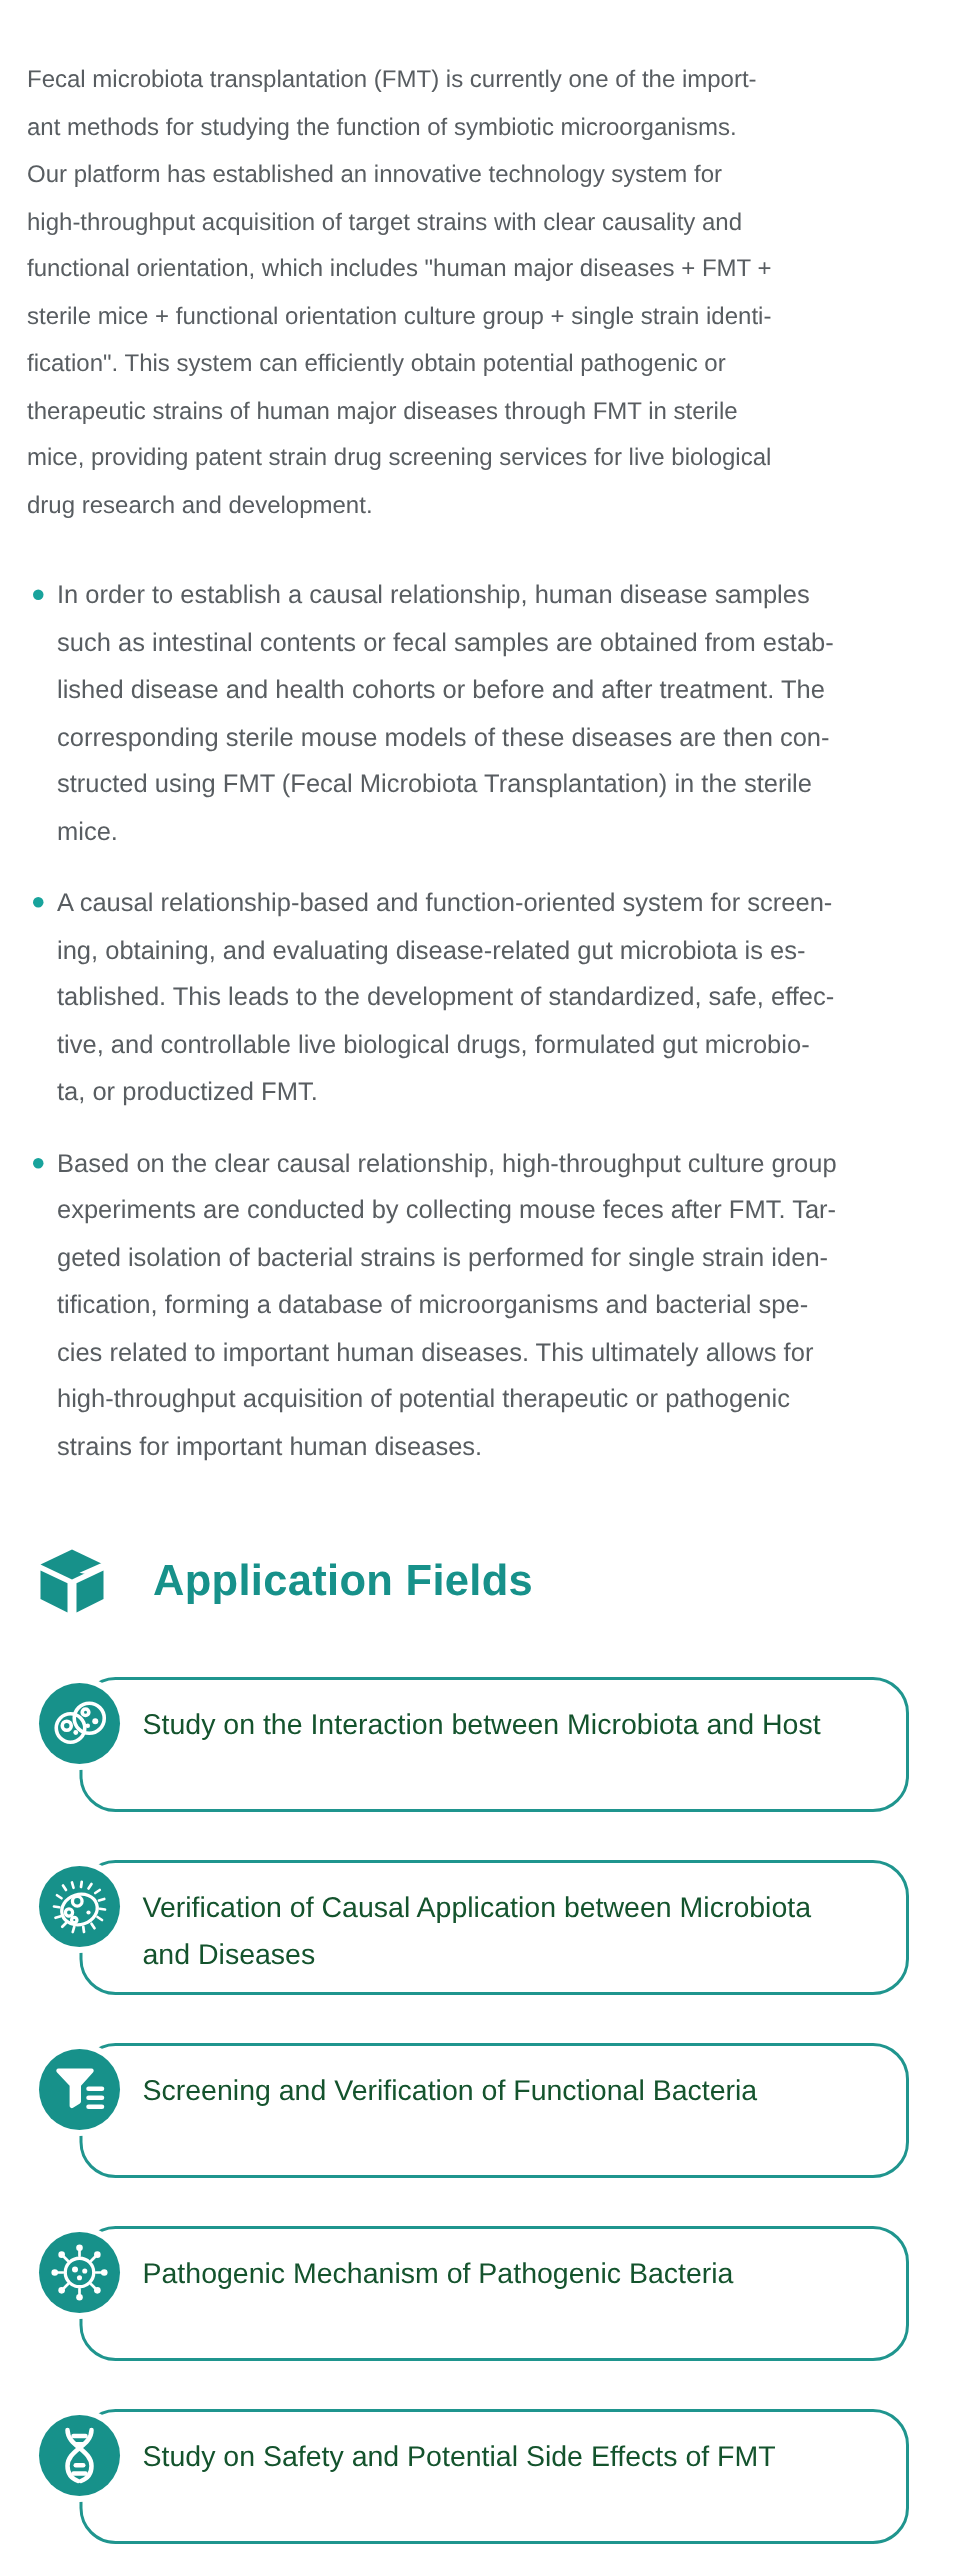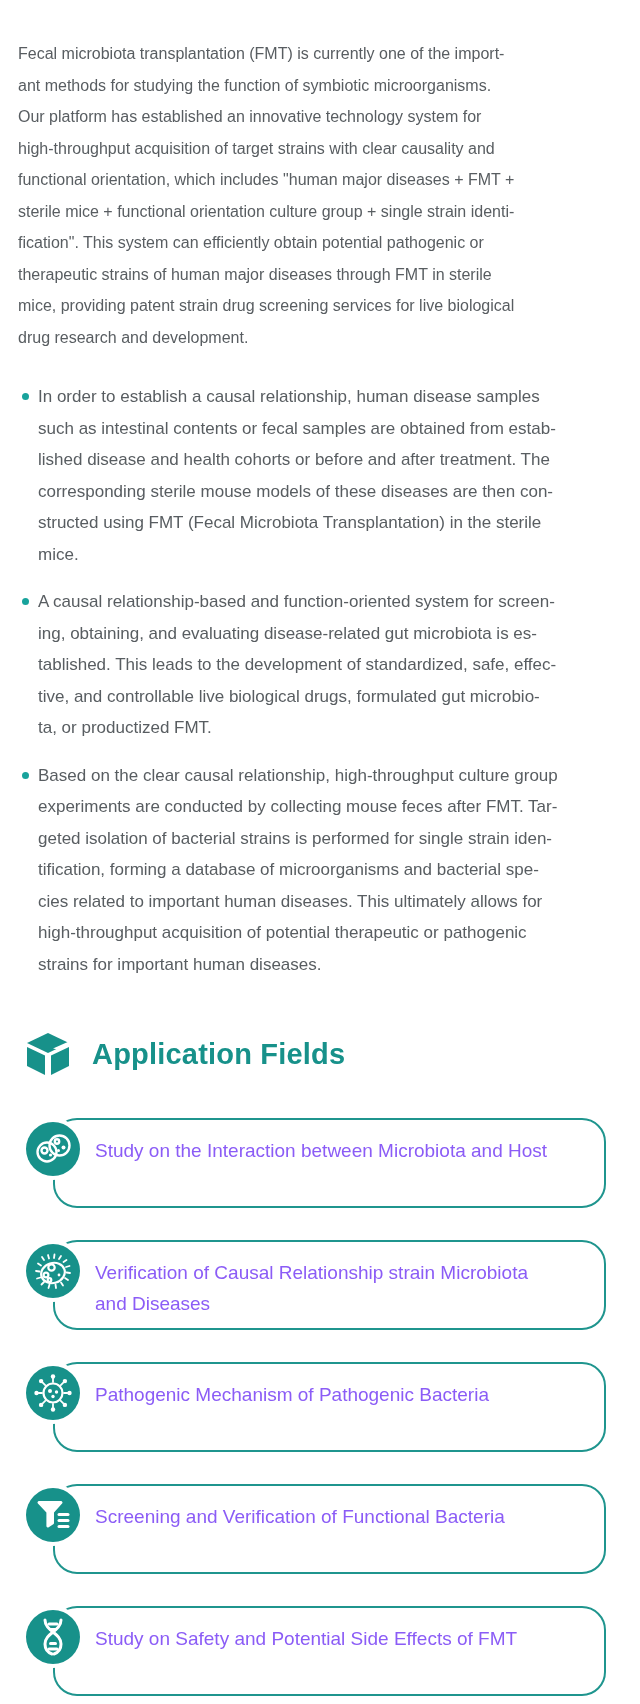--- a/index.html
+++ b/index.html
@@ -39,21 +39,21 @@
     top: 12px;
     width: 7px;
     height: 7px;
     border-radius: 50%;
     background: #18a39c;
   }
   ul.points li .pt-text { white-space: pre-line; }
   .section-head {
     display: flex;
     align-items: center;
-    gap: 18px;
+    gap: 28px;
     margin-top: 48px;
     margin-left: 4px;
   }
   .section-head .cube { width: 52px; height: 52px; flex: 0 0 auto; }
   .section-head h2 {
     margin: 0;
     font-size: 29px;
     font-weight: 700;
     color: #17918a;
     letter-spacing: 0.2px;
@@ -80,21 +80,21 @@
     border-radius: 50%;
     background: #17918a;
     box-shadow: 0 0 0 4px #ffffff;
     display: flex;
     align-items: center;
     justify-content: center;
   }
   .card .badge svg { width: 54px; height: 54px; display: block; }
   .card .label {
     padding: 15px 18px 0 40px;
-    color: #8b5cf6;
+    color: #14532d;
     font-size: 19px;
     line-height: 31px;
     white-space: pre-line;
   }
 </style>
 </head>
 <body>
 
 <div class="page">
 
@@ -186,22 +186,36 @@
             <line x1="35" y1="38.5" x2="37" y2="41.5"></line>
             <line x1="29.5" y1="40.5" x2="30" y2="44"></line>
             <line x1="23.5" y1="40.5" x2="22.5" y2="44"></line>
             <line x1="18" y1="38" x2="15.5" y2="40.5"></line>
             <line x1="14.5" y1="33.5" x2="11" y2="34.5"></line>
             <line x1="13.5" y1="27.5" x2="10" y2="27"></line>
             <line x1="15" y1="21.5" x2="12" y2="19.5"></line>
           </g>
         </svg>
       </span>
-      <div class="label">Verification of Causal Relationship strain Microbiota
+      <div class="label">Verification of Causal Application between Microbiota
 and Diseases</div>
+    </div>
+
+    <div class="card">
+      <span class="badge">
+        <svg viewBox="0 0 54 54">
+          <path d="M13 13 h22 a1.5 1.5 0 0 1 1.1 2.5 L28 24.5 V35 a1.5 1.5 0 0 1 -0.7 1.3 l-4.6 2.9 a1.5 1.5 0 0 1 -2.3 -1.3 V24.5 L11.9 15.5 A1.5 1.5 0 0 1 13 13 Z" fill="#ffffff"></path>
+          <g stroke="#ffffff" stroke-width="3" stroke-linecap="round">
+            <line x1="33" y1="26.5" x2="42" y2="26.5"></line>
+            <line x1="33" y1="32.5" x2="42" y2="32.5"></line>
+            <line x1="33" y1="38.5" x2="42" y2="38.5"></line>
+          </g>
+        </svg>
+      </span>
+      <div class="label">Screening and Verification of Functional Bacteria</div>
     </div>
 
     <div class="card">
       <span class="badge">
         <svg viewBox="0 0 54 54" fill="none" stroke="#ffffff" stroke-width="2.2">
           <circle cx="27" cy="27" r="9.5"></circle>
           <circle cx="24" cy="25" r="2" fill="#ffffff" stroke="none"></circle>
           <circle cx="30.5" cy="26" r="1.7" fill="#ffffff" stroke="none"></circle>
           <circle cx="27" cy="30.5" r="1.7" fill="#ffffff" stroke="none"></circle>
           <g stroke-width="1.8" stroke-linecap="round">
@@ -224,34 +238,20 @@
             <circle cx="10.5" cy="27" r="2.2"></circle>
             <circle cx="15.1" cy="15.1" r="2.2"></circle>
           </g>
         </svg>
       </span>
       <div class="label">Pathogenic Mechanism of Pathogenic Bacteria</div>
     </div>
 
     <div class="card">
       <span class="badge">
-        <svg viewBox="0 0 54 54">
-          <path d="M13 13 h22 a1.5 1.5 0 0 1 1.1 2.5 L28 24.5 V35 a1.5 1.5 0 0 1 -0.7 1.3 l-4.6 2.9 a1.5 1.5 0 0 1 -2.3 -1.3 V24.5 L11.9 15.5 A1.5 1.5 0 0 1 13 13 Z" fill="#ffffff"></path>
-          <g stroke="#ffffff" stroke-width="3" stroke-linecap="round">
-            <line x1="33" y1="26.5" x2="42" y2="26.5"></line>
-            <line x1="33" y1="32.5" x2="42" y2="32.5"></line>
-            <line x1="33" y1="38.5" x2="42" y2="38.5"></line>
-          </g>
-        </svg>
-      </span>
-      <div class="label">Screening and Verification of Functional Bacteria</div>
-    </div>
-
-    <div class="card">
-      <span class="badge">
         <svg viewBox="0 0 54 54" fill="none" stroke="#ffffff" stroke-width="3" stroke-linecap="round">
           <path d="M19 10 C19 21 35 23 35 34 C35 39 32 42.5 28 44"></path>
           <path d="M35 10 C35 21 19 23 19 34 C19 39 22 42.5 26 44"></path>
           <line x1="23" y1="14" x2="31" y2="14"></line>
           <line x1="24.5" y1="19.5" x2="29.5" y2="19.5"></line>
           <line x1="24.5" y1="33.5" x2="29.5" y2="33.5"></line>
           <line x1="23" y1="39" x2="31" y2="39"></line>
         </svg>
       </span>
       <div class="label">Study on Safety and Potential Side Effects of FMT</div>

